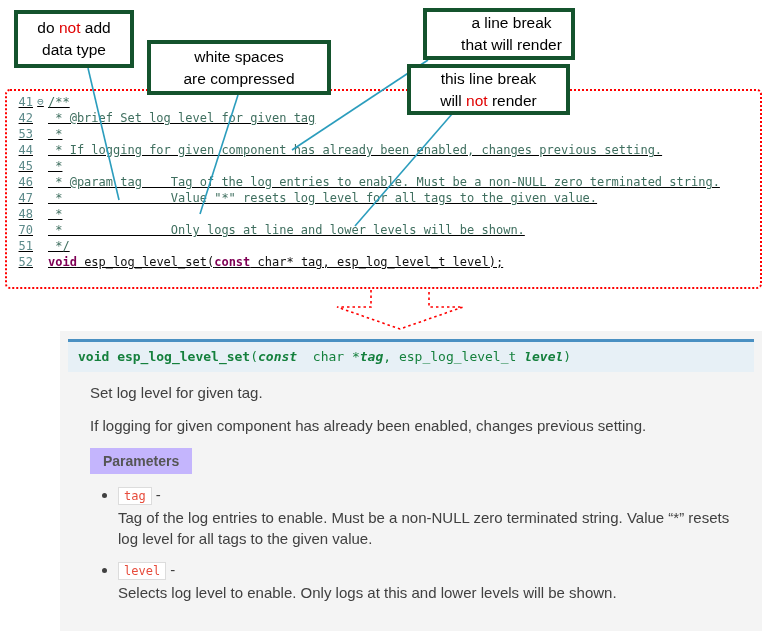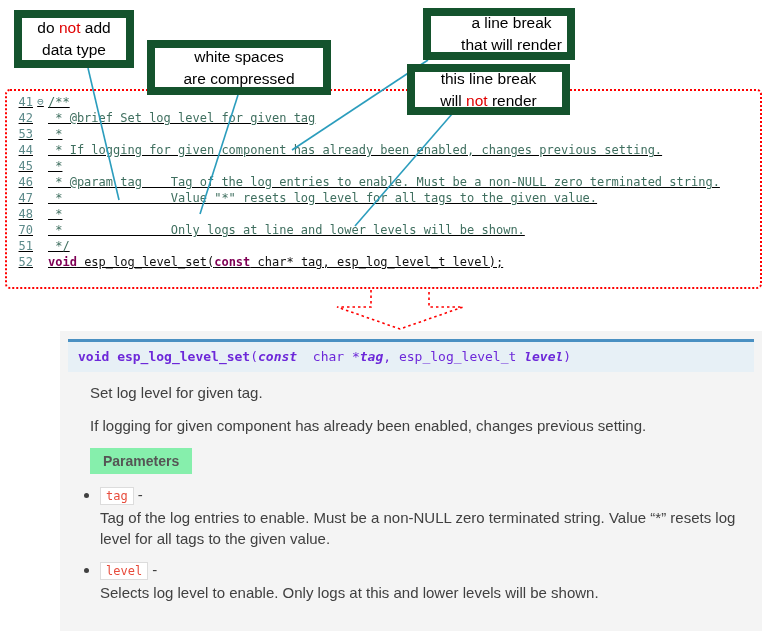--- a/index.html
+++ b/index.html
@@ -9,21 +9,21 @@
     width:767px; height:637px;
     overflow:hidden;
     font-family:"Liberation Sans", sans-serif;
     color:#000;
   }
 
   
   .callout {
     position:absolute;
     background:#fff;
-    border:8px solid #14532d;
+    border:4px solid #14532d;
     display:flex; flex-direction:column;
     align-items:center; justify-content:center;
     text-align:center;
     font-size:15.5px; line-height:22px;
     z-index:10;
   }
   .red { color:#e00000; }
 
   
   #overlay {
@@ -60,37 +60,37 @@
     z-index:1;
     font-size:15px; color:#404040;
   }
   .sig-bar {
     margin:8px 8px 0 8px;
     background:#e7f0f6;
     border-top:3px solid #4a90c2;
     padding:6px 10px;
     font-family:"DejaVu Sans Mono","Liberation Mono",monospace;
     font-size:13px; line-height:18px;
-    color:#6d28d9;
+    color:#15803d;
     white-space:pre;
   }
   .sig-kw   { font-weight:bold; }
   .sig-name { font-weight:bold; }
   .sig-const{ font-weight:bold; font-style:italic; }
   .sig-param{ font-weight:bold; font-style:italic; }
   .doc-body { padding:10px 24px 0 30px; }
   .doc-para { line-height:21px; margin-bottom:12px; }
   .param-label {
     display:inline-block;
-    background:#86efac; color:#555;
+    background:#c4b5fd; color:#555;
     font-weight:bold; font-size:14px;
     padding:5px 13px;
     margin-bottom:12px;
   }
-  ul.params { list-style:disc; margin-left:10px; }
+  ul.params { list-style:disc; margin-left:28px; }
   ul.params li { margin-bottom:12px; }
   .literal {
     font-family:"DejaVu Sans Mono","Liberation Mono",monospace;
     font-size:12px;
     color:#e74c3c;
     background:#fff;
     border:1px solid #dcdcdc;
     padding:1px 5px;
   }
   .param-desc { margin-top:4px; line-height:21px; }

